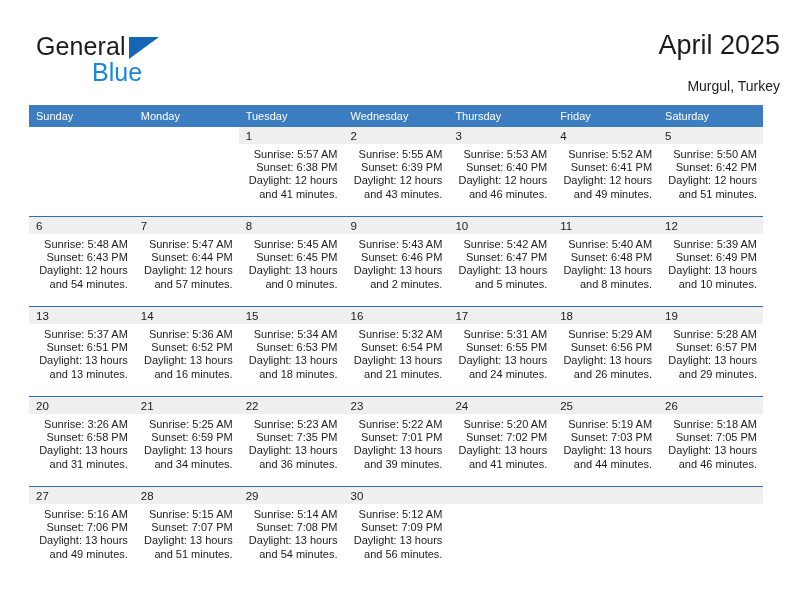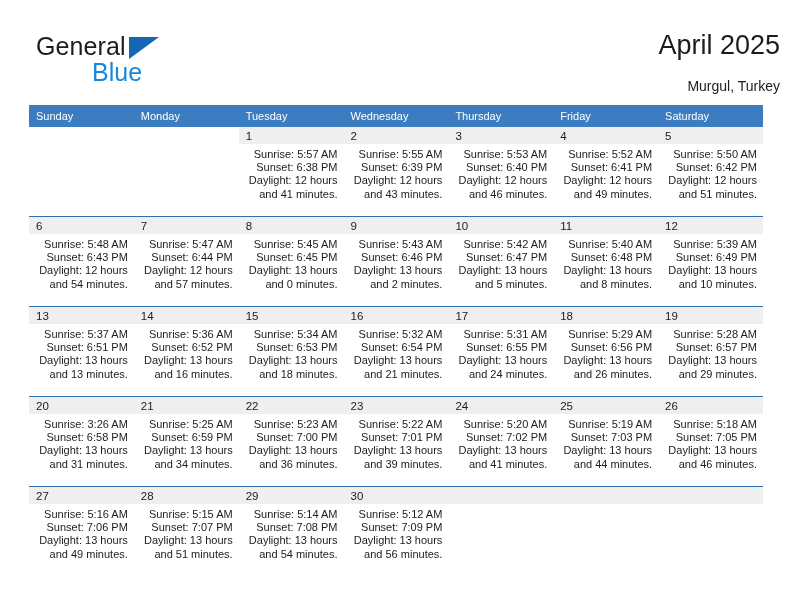--- a/index.html
+++ b/index.html
@@ -430,21 +430,21 @@
                 <div>Daylight: 13 hours</div>
                 <div>and 34 minutes.</div>
               </div>
             </div>
           </td>
           <td>
             <div class="cell-inner">
               <div class="daynum-band">22</div>
               <div class="details">
                 <div>Sunrise: 5:23 AM</div>
-                <div>Sunset: 7:00 PM</div>
+                <div>Sunset: 7:35 PM</div>
                 <div>Daylight: 13 hours</div>
                 <div>and 36 minutes.</div>
               </div>
             </div>
           </td>
           <td>
             <div class="cell-inner">
               <div class="daynum-band">23</div>
               <div class="details">
                 <div>Sunrise: 5:22 AM</div>

